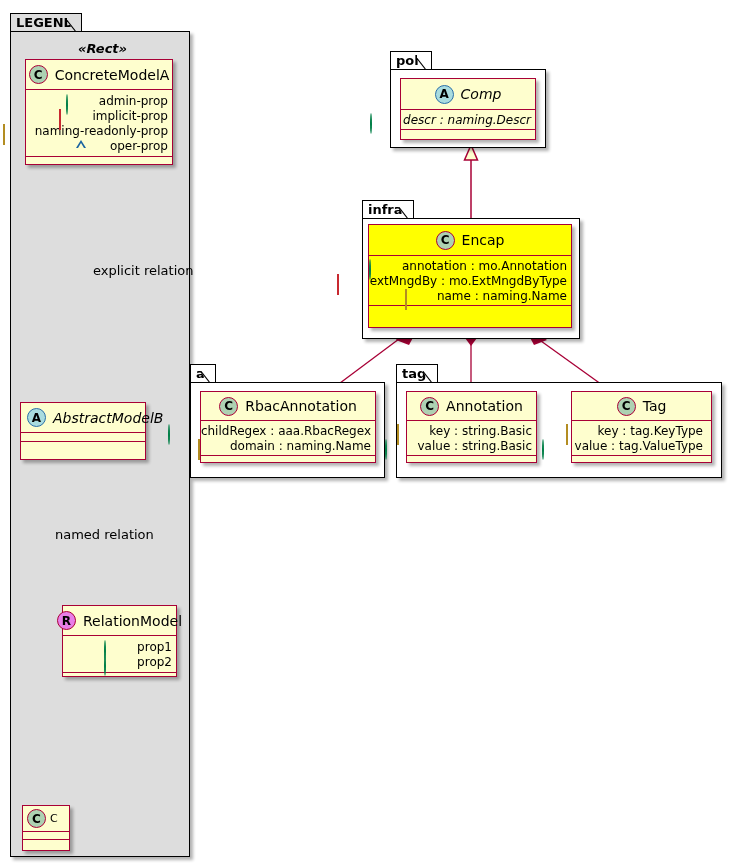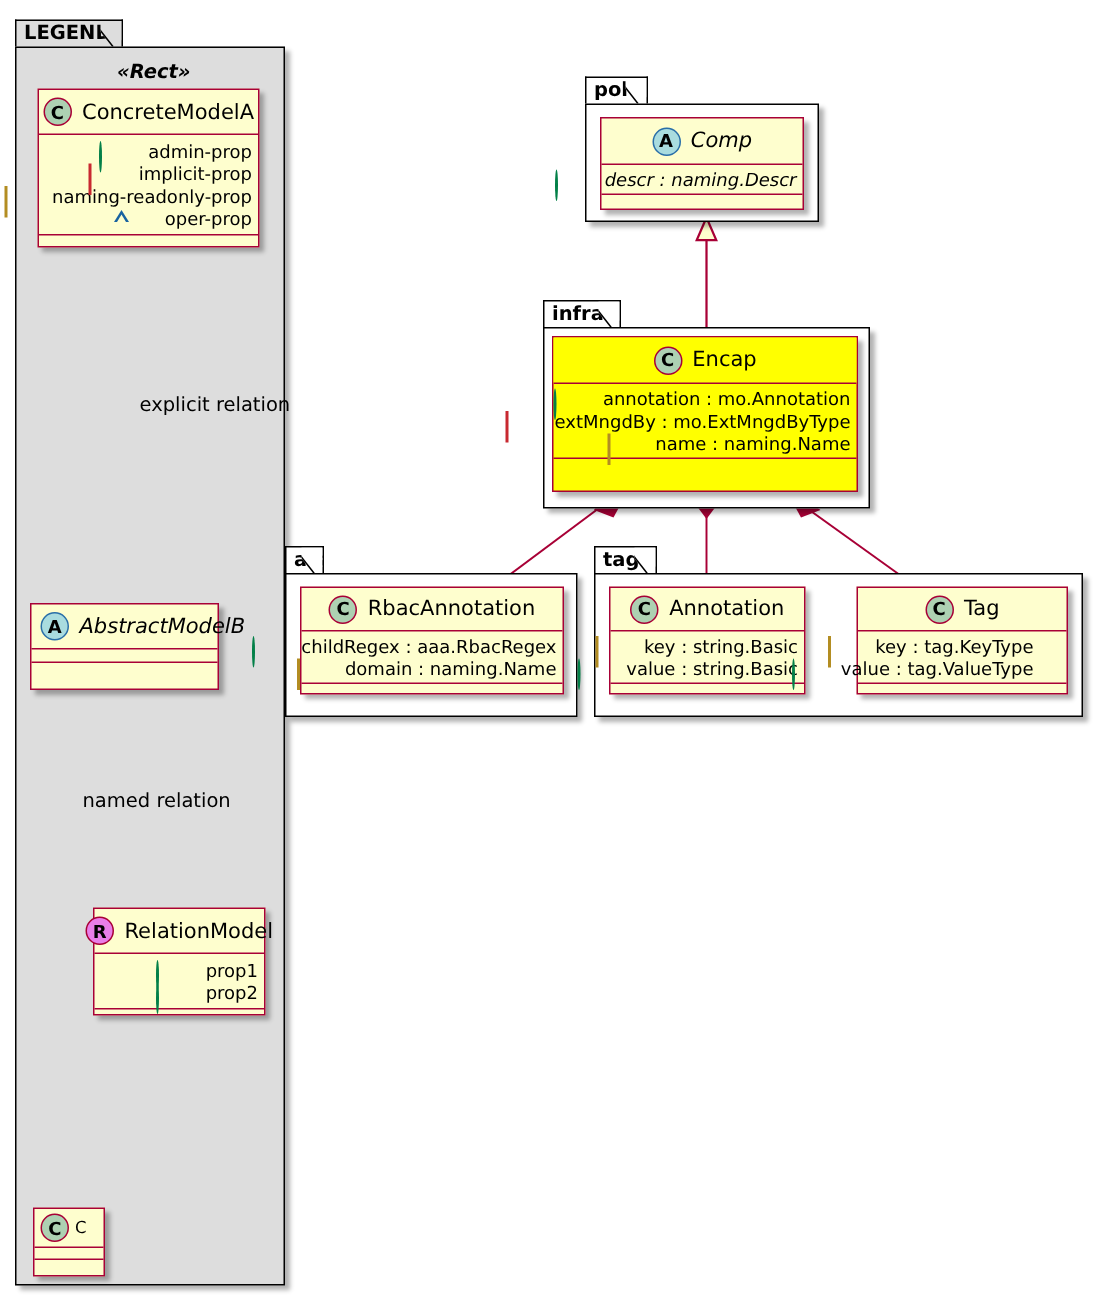--- a/index.html
+++ b/index.html
@@ -407,21 +407,21 @@
     </div>
   </div>
   <div class="cls-foot" style="height:8px;"></div>
 </div>
 
 <div class="cls" style="left:571px; top:391px; width:141px; height:72px;">
   <div class="cls-head" style="height:29px;">
     <span class="stc stc-C">C</span>
     <span class="cls-name">Tag</span>
   </div>
-  <div class="cls-attrs" style="padding:2px 22px 2px 5px;">
+  <div class="cls-attrs" style="padding:2px 8px 2px 5px;">
     <div class="attr-row">
       <span class="vis"><span class="vis-diamond"></span></span>
       <span class="attr-text">key : tag.KeyType</span>
     </div>
     <div class="attr-row">
       <span class="vis"><span class="vis-circle"></span></span>
       <span class="attr-text">value : tag.ValueType</span>
     </div>
   </div>
   <div class="cls-foot" style="height:8px;"></div>

